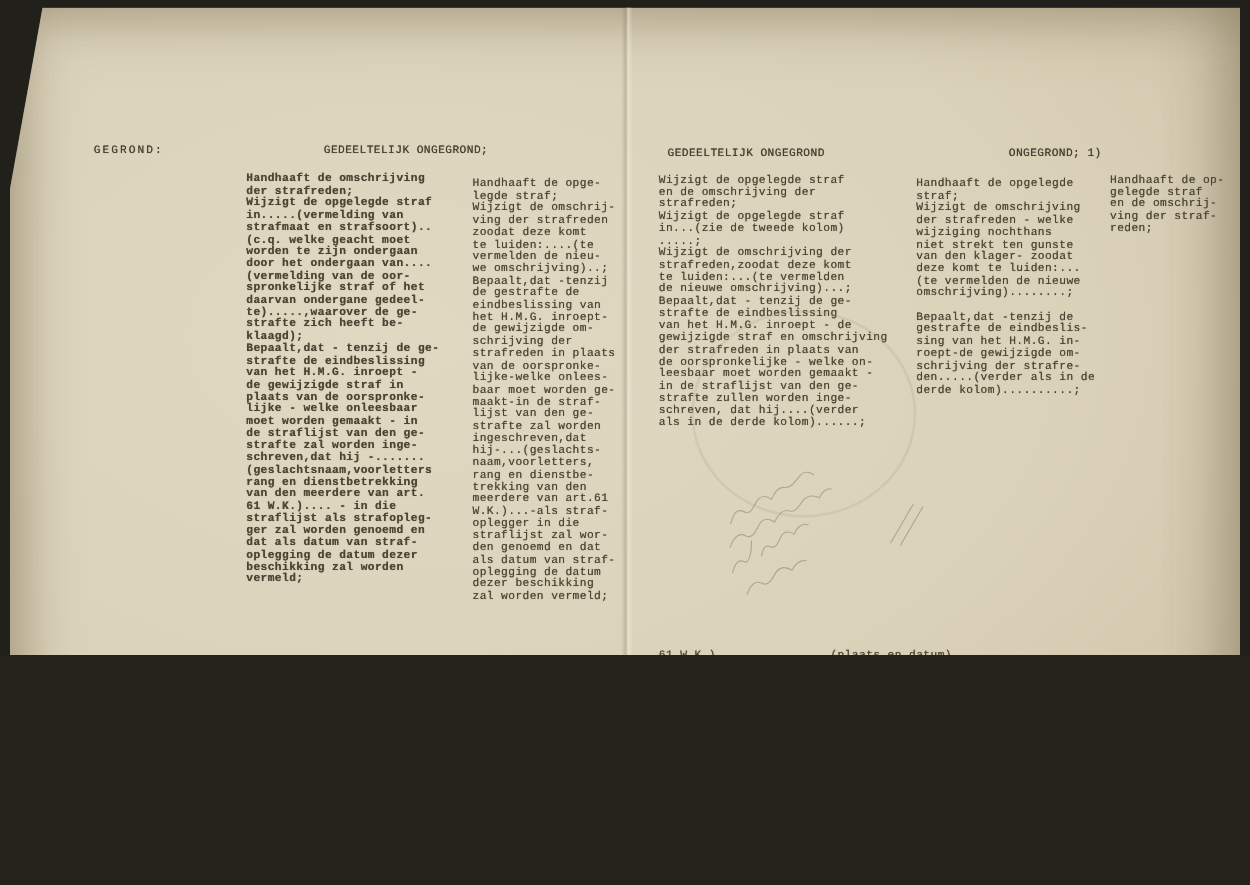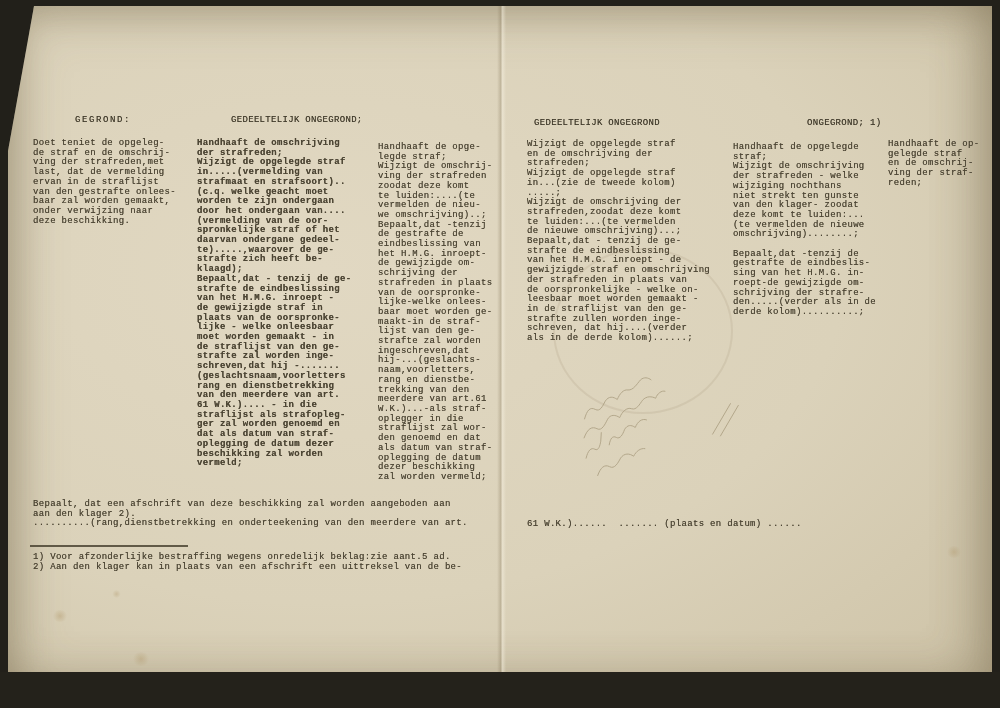--- a/index.html
+++ b/index.html
@@ -1,16 +1,16 @@
 <!DOCTYPE html>
 <html><head>
 <meta charset="utf-8">
 <style>
   html,body{margin:0;padding:0;background:#24221b;}
-  .stage{position:relative;width:1000px;height:672px;background:#22201a;overflow:hidden;
+  .stage{position:relative;width:1000px;height:524px;background:#22201a;overflow:hidden;
          font-family:"Liberation Mono","DejaVu Sans Mono",monospace;}
   .paper{position:absolute;left:8px;top:6px;width:984px;height:692px;
          background:radial-gradient(ellipse at 32% 38%, #e1d8c2 0%, #dbd2ba 55%, #cdc2a6 100%);
          clip-path:polygon(26px 0, 100% 0, 100% 100%, 0 100%, 0 145px);
          box-shadow:inset 0 0 60px rgba(110,95,65,.30), inset -16px -20px 45px rgba(105,90,60,.28),
                     inset 12px 8px 34px rgba(105,90,60,.22);}
   .fold{position:absolute;left:497px;top:6px;width:9px;height:692px;
         background:linear-gradient(90deg, rgba(120,105,75,0) 0%, rgba(120,105,75,.28) 40%,
                    rgba(248,243,228,.45) 62%, rgba(120,105,75,0) 100%);}
   .typed{position:absolute;font-size:9px;line-height:9.7px;letter-spacing:.32px;
@@ -24,33 +24,24 @@
 </style>
 </head>
 <body>
 
 <div class="stage">
 
   <div class="paper"></div>
   <div class="fold"></div>
 
   <div class="typed header hd-wide" style="left:75px;top:116px;">GEGROND:</div>
-  <div class="typed header" style="left:231px;top:116px;text-align:center;">GEDEELTELIJK ONGEGROND;</div>
+  <div class="typed header" style="left:259px;top:116px;text-align:center;">GEDEELTELIJK ONGEGROND;</div>
   <div class="typed header" style="left:534px;top:119px;">GEDEELTELIJK ONGEGROND</div>
   <div class="typed header" style="left:807px;top:119px;">ONGEGROND; 1)</div>
 
-  <div class="typed" style="left:33px;top:139px;">Doet teniet de opgeleg-
-de straf en de omschrij-
-ving der strafreden,met
-last, dat de vermelding
-ervan in de straflijst
-van den gestrafte onlees-
-baar zal worden gemaakt,
-onder verwijzing naar
-deze beschikking.</div>
   <div class="typed" style="left:197px;top:139px;font-weight:bold;">Handhaaft de omschrijving
 der strafreden;
 Wijzigt de opgelegde straf
 in.....(vermelding van
 strafmaat en strafsoort)..
 (c.q. welke geacht moet
 worden te zijn ondergaan
 door het ondergaan van....
 (vermelding van de oor-
 spronkelijke straf of het
@@ -151,23 +142,20 @@
 roept-de gewijzigde om-
 schrijving der strafre-
 den.....(verder als in de
 derde kolom)..........;</div>
   <div class="typed" style="left:888px;top:140px;">Handhaaft de op-
 gelegde straf
 en de omschrij-
 ving der straf-
 reden;</div>
 
-  <div class="typed" style="left:33px;top:500px;">Bepaalt, dat een afschrift van deze beschikking zal worden aangeboden aan
-aan den klager 2).
-..........(rang,dienstbetrekking en onderteekening van den meerdere van art.</div>
   <div class="rule" style="left:30px;top:545px;width:158px;height:1.5px;"></div>
   <div class="typed" style="left:33px;top:553px;">1) Voor afzonderlijke bestraffing wegens onredelijk beklag:zie aant.5 ad.
 2) Aan den klager kan in plaats van een afschrift een uittreksel van de be-</div>
 
   <div class="typed" style="left:527px;top:520px;">61 W.K.)......  ....... (plaats en datum) ......</div>
 
   <div class="ring" style="left:553px;top:248px;width:176px;height:162px;"></div>
 
   <svg class="pencil" style="left:558px;top:362px;" width="210" height="115" viewBox="0 0 210 115">
     <g transform="rotate(-17 105 57)" fill="none" stroke="#97896a" stroke-width="0.9" stroke-linecap="round" opacity="0.6">

